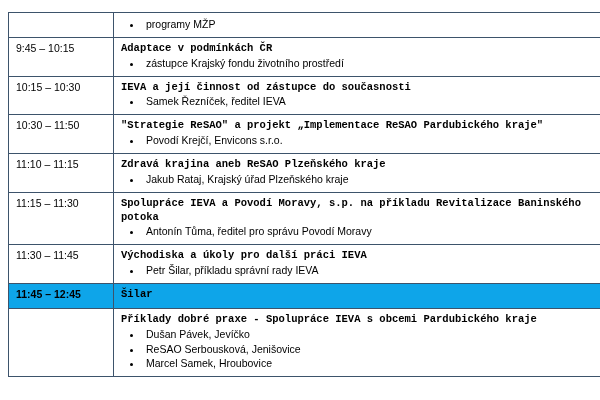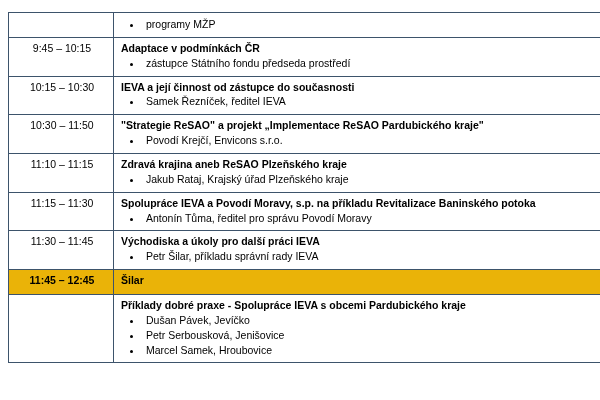--- a/index.html
+++ b/index.html
@@ -29,44 +29,45 @@
   table.schedule td {
     border: 1px solid #3d536b;
     vertical-align: top;
     padding: 4px 5px 5px 7px;
     font-size: 10.5px;
     line-height: 1.32;
     color: #000000;
   }
   td.time {
     width: 92px;
-    text-align: center;
+    text-align: left;
     vertical-align: middle;
     font-size: 10.5px;
     padding: 4px 2px;
     white-space: nowrap;
   }
   td.content {
     width: 478px;
   }
   .title {
     font-weight: bold;
     margin: 0 0 1px 0;
+    font-family: Liberation Mono, monospace;
   }
   ul.bullets {
     margin: 0;
     padding-left: 22px;
     list-style: disc;
   }
   ul.bullets li {
     margin: 1px 0 0 0;
     padding-left: 3px;
   }
   tr.highlight td {
-    background: #eab308;
+    background: #0ea5e9;
     font-weight: bold;
   }
   tr.highlight td.content {
     font-weight: bold;
   }
   .partial-top td {
     border-top: none;
   }
 </style>
 </head>
@@ -83,21 +84,21 @@
             <li>programy MŽP</li>
           </ul>
         </td>
       </tr>
 
       <tr>
         <td class="time">9:45 – 10:15</td>
         <td class="content">
           <div class="title">Adaptace v podmínkách ČR</div>
           <ul class="bullets">
-            <li>zástupce Státního fondu předseda prostředí</li>
+            <li>zástupce Krajský fondu životního prostředí</li>
           </ul>
         </td>
       </tr>
 
       <tr>
         <td class="time">10:15 – 10:30</td>
         <td class="content">
           <div class="title">IEVA a její činnost od zástupce do současnosti</div>
           <ul class="bullets">
             <li>Samek Řezníček, ředitel IEVA</li>
@@ -151,21 +152,21 @@
           <div class="title">Šilar</div>
         </td>
       </tr>
 
       <tr>
         <td class="time"></td>
         <td class="content">
           <div class="title">Příklady dobré praxe - Spolupráce IEVA s obcemi Pardubického kraje</div>
           <ul class="bullets">
             <li>Dušan Pávek, Jevíčko</li>
-            <li>Petr Serbousková, Jenišovice</li>
+            <li>ReSAO Serbousková, Jenišovice</li>
             <li>Marcel Samek, Hroubovice</li>
           </ul>
         </td>
       </tr>
 
     </tbody>
   </table>
 </div>
 
 </body></html>

